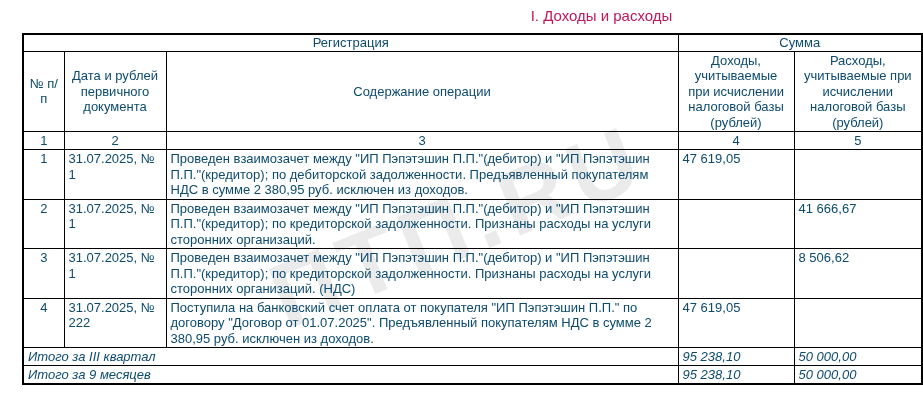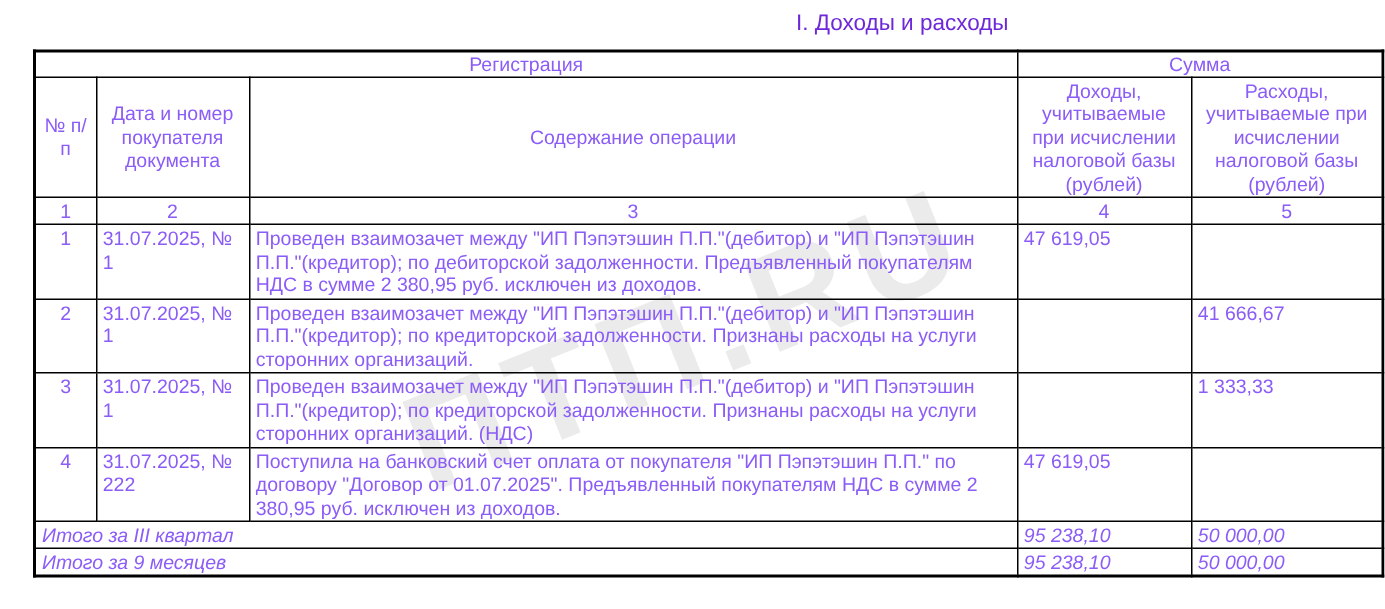--- a/index.html
+++ b/index.html
@@ -10,34 +10,34 @@
     font-family: "Liberation Sans", "DejaVu Sans", sans-serif;
     color: #333333;
     overflow: hidden;
   }
   .page { position: relative; width: 923px; height: 406px; }
 
   .doc-title {
     padding-left: 280px;          
     text-align: center;
     font-size: 15px;
-    color: #6d28d9;
+    color: #be185d;
     margin-top: 7px;
     margin-bottom: 9px;
     white-space: nowrap;
   }
 
   table.kudir {
     border-collapse: collapse;
     table-layout: fixed;
     width: 899px;
     margin-left: 22px;
     border: 2px solid #000000;
     font-size: 13px;
-    color: #8b5cf6;
+    color: #0c4a6e;
     position: relative;
     z-index: 1;
   }
   table.kudir td {
     border: 1px solid #000000;
     padding: 1px 4px;
     line-height: 15.5px;
     overflow: hidden;
   }
   tr.h-group td { height: 17px; text-align: center; vertical-align: middle; padding: 0 2px; }
@@ -85,21 +85,21 @@
     </colgroup>
 
     <tbody>
         <tr class="h-group">
       <td colspan="3">Регистрация</td>
       <td colspan="2">Сумма</td>
     </tr>
 
     <tr class="h-cols">
       <td>№ п/п</td>
-      <td>Дата и номер покупателя документа</td>
+      <td>Дата и рублей первичного документа</td>
       <td>Содержание операции</td>
       <td>Доходы, учитываемые при исчислении налоговой базы (рублей)</td>
       <td>Расходы, учитываемые при исчислении налоговой базы (рублей)</td>
     </tr>
 
     <tr class="h-nums">
       <td>1</td>
       <td>2</td>
       <td>3</td>
       <td>4</td>
@@ -120,21 +120,21 @@
       <td class="c-text">Проведен взаимозачет между "ИП Пэпэтэшин П.П."(дебитор) и "ИП Пэпэтэшин П.П."(кредитор); по кредиторской задолженности. Признаны расходы на услуги сторонних организаций.</td>
       <td class="c-money"></td>
       <td class="c-money">41 666,67</td>
     </tr>
 
     <tr class="data-row">
       <td class="c-num">3</td>
       <td class="c-doc">31.07.2025, № 1</td>
       <td class="c-text">Проведен взаимозачет между "ИП Пэпэтэшин П.П."(дебитор) и "ИП Пэпэтэшин П.П."(кредитор); по кредиторской задолженности. Признаны расходы на услуги сторонних организаций. (НДС)</td>
       <td class="c-money"></td>
-      <td class="c-money">1 333,33</td>
+      <td class="c-money">8 506,62</td>
     </tr>
 
     <tr class="data-row">
       <td class="c-num">4</td>
       <td class="c-doc">31.07.2025, № 222</td>
       <td class="c-text">Поступила на банковский счет оплата от покупателя "ИП Пэпэтэшин П.П." по договору "Договор от 01.07.2025". Предъявленный покупателям НДС в сумме 2 380,95 руб. исключен из доходов.</td>
       <td class="c-money">47 619,05</td>
       <td class="c-money"></td>
     </tr>
 

